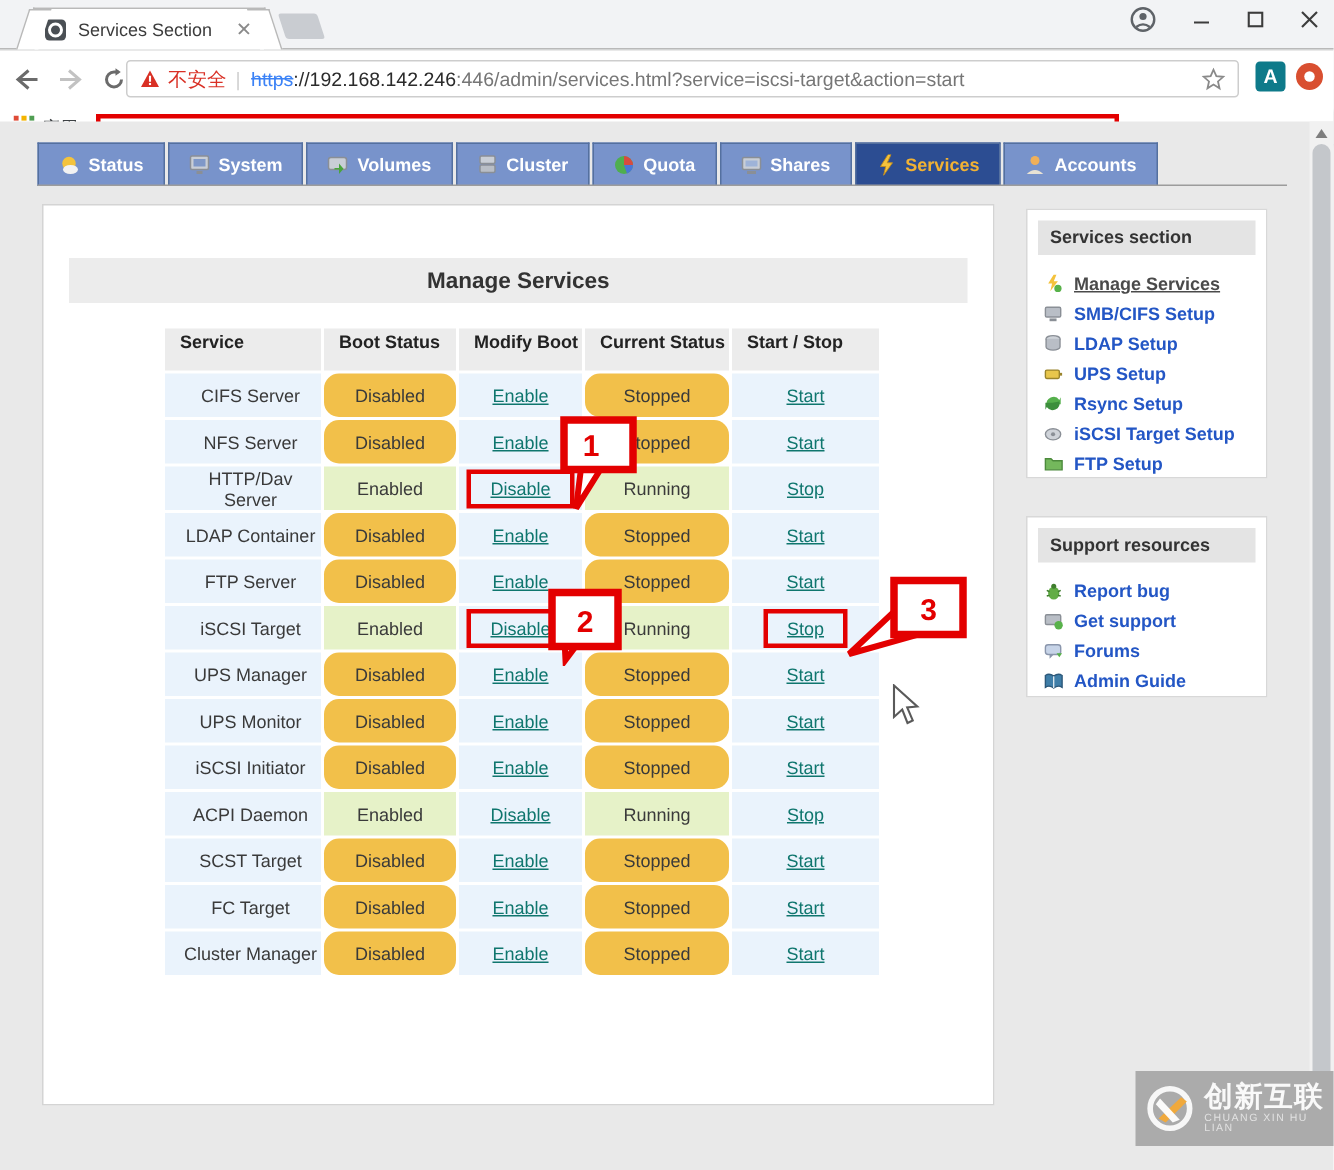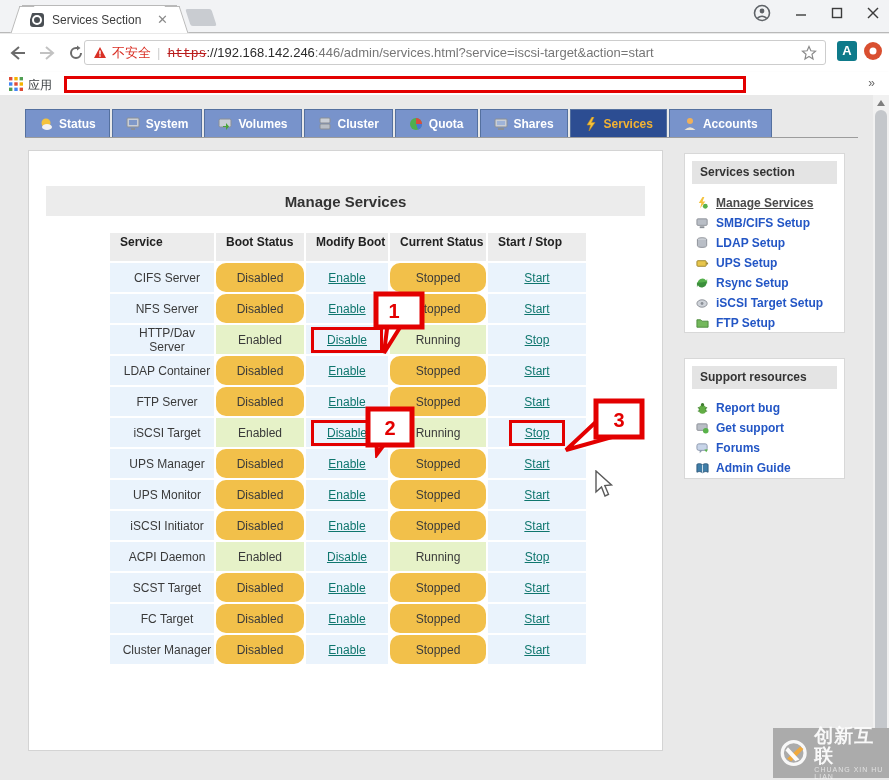--- a/index.html
+++ b/index.html
@@ -18,33 +18,33 @@
   .ghost-tab { position:absolute; left:188px; top:9px; width:26px; height:17px; background:#c9ccd1; transform:skewX(18deg); border-radius:2px; }
   .win-controls { position:absolute; right:10px; top:4px; display:flex; align-items:center; gap:24px; }
   .win-controls svg { display:block; }
 
   .toolbar { position:absolute; top:34px; left:0; width:889px; height:38px; background:#fff; display:flex; align-items:center; }
   .navbtn { width:22px; height:22px; display:flex; align-items:center; justify-content:center; margin-left:7px; }
   .urlbar { position:absolute; left:84px; top:6px; width:742px; height:25px; border:1px solid #cdcdcd; border-radius:3px; background:#fff; display:flex; align-items:center; padding:0 8px; }
   .warn-label { color:#d93025; font-size:13px; margin:0 6px 0 5px; }
   .url-sep { color:#d0d0d0; margin-right:7px; font-size:13px; }
   .url-text { font-size:13px; white-space:nowrap; overflow:hidden; flex:1; }
-  .url-https { color:#b91c1c; text-decoration:line-through;font-family:Liberation Mono, monospace; }
+  .url-https { color:#3b82f6; text-decoration:line-through; }
   .url-host { color:#2b2b2b;text-align:right; }
   .url-path { color:#767676; }
   .ext-a { position:absolute; right:32px; top:7px; width:20px; height:20px; background:#0e7a8a; color:#fff; border-radius:3px; font-size:13px; font-weight:bold; text-align:center; line-height:20px; }
   .ext-o { position:absolute; right:6px; top:7px; width:20px; height:20px; }
 
   .bookmarks { position:absolute; top:72px; left:0; width:889px; height:25px; background:#fff; border-bottom:1px solid #c6c6c6; box-shadow:0 1px 2px rgba(0,0,0,.12); }
   .bm-label { position:absolute; left:28px; top:5px; font-size:12px; color:#3c4043; }
   .bm-anno { position:absolute; left:64px; top:4px; width:682px; height:17px; border:3px solid #e30000; background:transparent; }
   .bm-more { position:absolute; right:14px; top:4px; font-size:12px; color:#666; }
 
   
-  .page { position:absolute; top:95px; left:0; width:889px; height:683px; background:#e9e9e9; }
+  .page { position:absolute; top:81px; left:0; width:889px; height:683px; background:#e9e9e9; }
 
   .nav-tabs { position:absolute; left:25px; top:14px; display:flex; }
   .nav-tab { height:29px; background:#7893cb; border:1px solid #54709f; border-bottom:none; margin-right:2px; display:flex; align-items:center; padding:0 13px; color:#fff; font-size:12px; font-weight:bold; cursor:pointer; }
   .nav-tab svg { margin-right:6px; }
   .nav-tab.active { background:#2c4d92; color:#f2b233; }
   .nav-rule { position:absolute; left:25px; top:42px; width:833px; height:1px; background:#9c9c9c; }
 
   .content-box { position:absolute; left:28px; top:55px; width:635px; height:601px; background:#fff; border:1px solid #d4d4d4; }
   .banner { position:absolute; left:17px; top:35px; width:599px; height:30px; background:#ececec; display:flex; align-items:center; justify-content:center; font-size:15px; font-weight:bold; color:#333; }
 
@@ -69,21 +69,21 @@
   .side-item.current .lbl { color:#4a4a4a; text-decoration:underline; }
 
   
   .scrollbar { position:absolute; right:0; top:0; width:16px; height:683px; background:#f1f1f1; }
   .sb-thumb { position:absolute; left:2px; top:15px; width:12px; height:633px; background:#c4c7cb; border-radius:6px; }
   .sb-arrow { position:absolute; left:4px; width:0; height:0; border-left:4px solid transparent; border-right:4px solid transparent; }
   .sb-up { top:5px; border-bottom:6px solid #7e7e7e; }
   .sb-down { bottom:5px; border-top:6px solid #7e7e7e; }
 
   
-  .watermark { position:absolute; right:0; top:633px; width:116px; height:50px; background:#ababab; display:flex; align-items:center; padding-left:6px; }
+  .watermark { position:absolute; right:0; top:633px; width:132px; height:50px; background:#ababab; display:flex; align-items:center; padding-left:6px; }
   .wm-text { margin-left:6px; }
   .wm-title { font-size:19px; font-weight:bold; color:rgba(255,255,255,.92); letter-spacing:1px; line-height:20px; }
   .wm-sub { font-size:7px; color:rgba(255,255,255,.65); letter-spacing:1px; }
 
   
   .overlay { position:absolute; z-index:30; }
   .callout-num { font:bold 20px "Liberation Sans", sans-serif; fill:#e30000; }
 </style>
 </head>
 <body>

